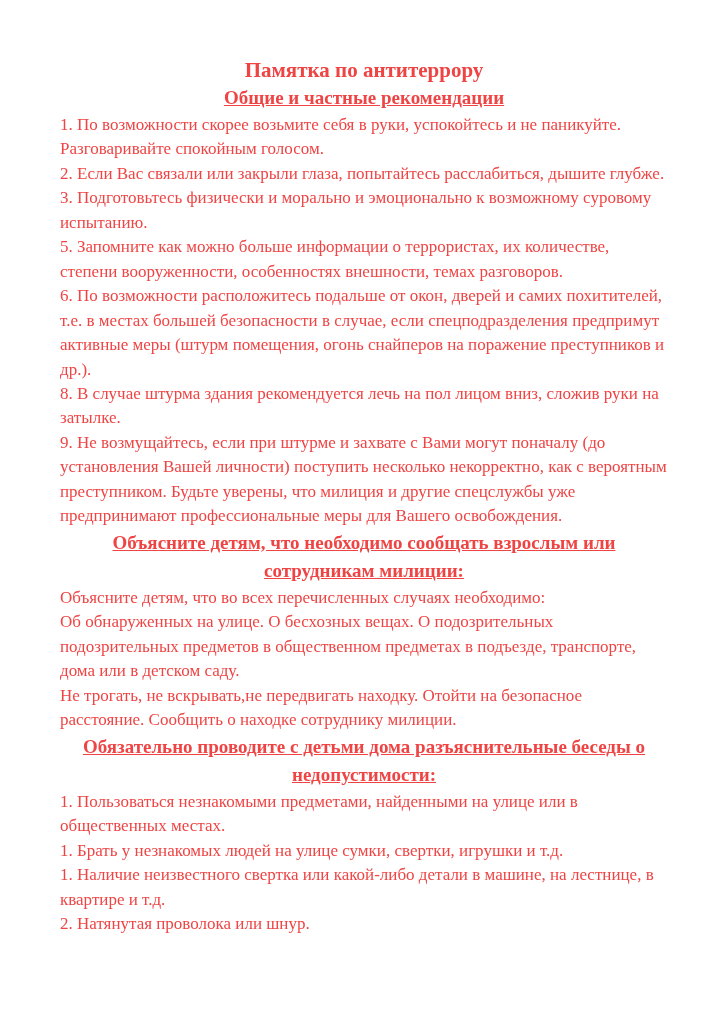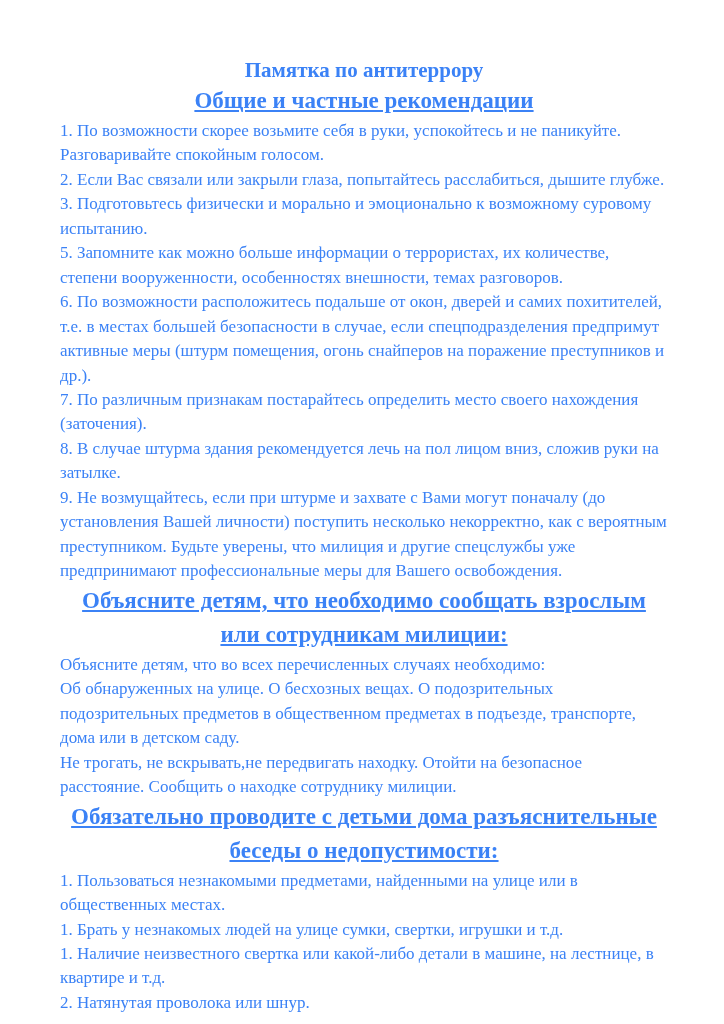--- a/index.html
+++ b/index.html
@@ -10,32 +10,32 @@
   .page {
     position: relative;
     width: 724px;
     height: 1024px;
     box-sizing: border-box;
     background: #ffffff;
     padding: 56px 56px 0 60px;
     font-family: "Liberation Serif", "DejaVu Serif", serif;
     font-size: 17px;
     line-height: 1.44;
-    color: #3b82f6;
+    color: #ef4444;
     overflow: hidden;
   }
   .doc-title {
     font-size: 21px;
     font-weight: bold;
     text-align: center;
     margin: 0;
     line-height: 1.35;
   }
   .doc-heading {
-    font-size: 23px;
+    font-size: 19px;
     font-weight: bold;
     text-align: center;
     text-decoration: underline;
     margin: 0;
     line-height: 1.5;
   }
   .doc-par {
     margin: 0;
     text-align: left;
   }
@@ -47,21 +47,20 @@
 
   <h1 class="doc-title">Памятка по антитеррору</h1>
 
   <h2 class="doc-heading">Общие и частные рекомендации</h2>
 
   <p class="doc-par">1. По возможности скорее возьмите себя в руки, успокойтесь и не паникуйте. Разговаривайте спокойным голосом.</p>
   <p class="doc-par">2. Если Вас связали или закрыли глаза, попытайтесь расслабиться, дышите глубже.</p>
   <p class="doc-par">3. Подготовьтесь физически и морально и эмоционально к возможному суровому испытанию.</p>
   <p class="doc-par">5. Запомните как можно больше информации о террористах, их количестве, степени вооруженности, особенностях внешности, темах разговоров.</p>
   <p class="doc-par">6. По возможности расположитесь подальше от окон, дверей и самих похитителей, т.е. в местах большей безопасности в случае, если спецподразделения предпримут активные меры (штурм помещения, огонь снайперов на поражение преступников и др.).</p>
-  <p class="doc-par">7. По различным признакам постарайтесь определить место своего нахождения (заточения).</p>
   <p class="doc-par">8. В случае штурма здания рекомендуется лечь на пол лицом вниз, сложив руки на затылке.</p>
   <p class="doc-par">9. Не возмущайтесь, если при штурме и захвате с Вами могут поначалу (до установления Вашей личности) поступить несколько некорректно, как с вероятным преступником. Будьте уверены, что милиция и другие спецслужбы уже предпринимают профессиональные меры для Вашего освобождения.</p>
 
   <h2 class="doc-heading">Объясните детям, что необходимо сообщать взрослым или сотрудникам милиции:</h2>
 
   <p class="doc-par">Объясните детям, что во всех перечисленных случаях необходимо:</p>
   <p class="doc-par">Об обнаруженных на улице. О бесхозных вещах. О подозрительных подозрительных предметов в общественном предметах в подъезде, транспорте, дома или в детском саду.</p>
   <p class="doc-par">Не трогать, не вскрывать,не передвигать находку. Отойти на безопасное расстояние. Сообщить о находке сотруднику милиции.</p>
 
   <h2 class="doc-heading">Обязательно проводите с детьми дома разъяснительные беседы о недопустимости:</h2>

